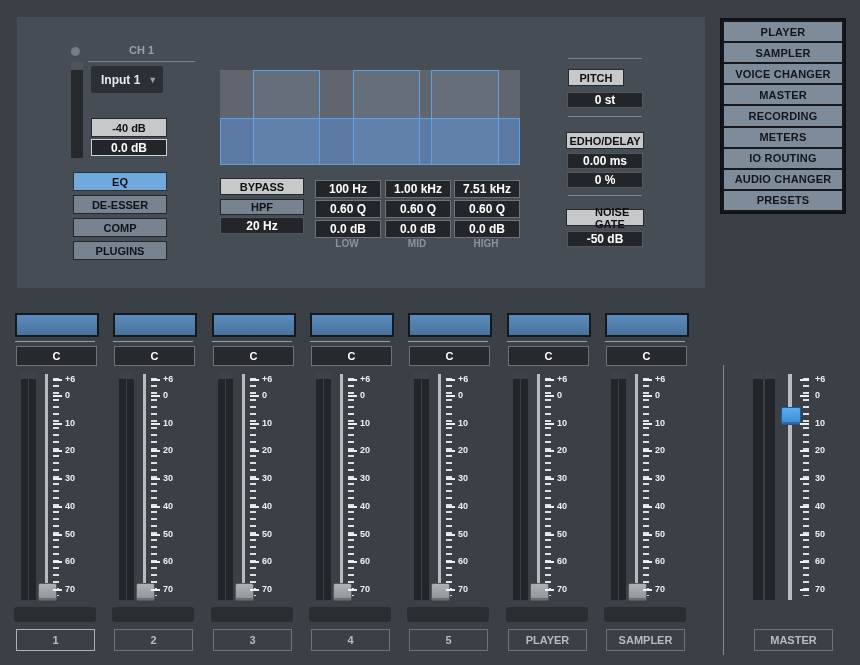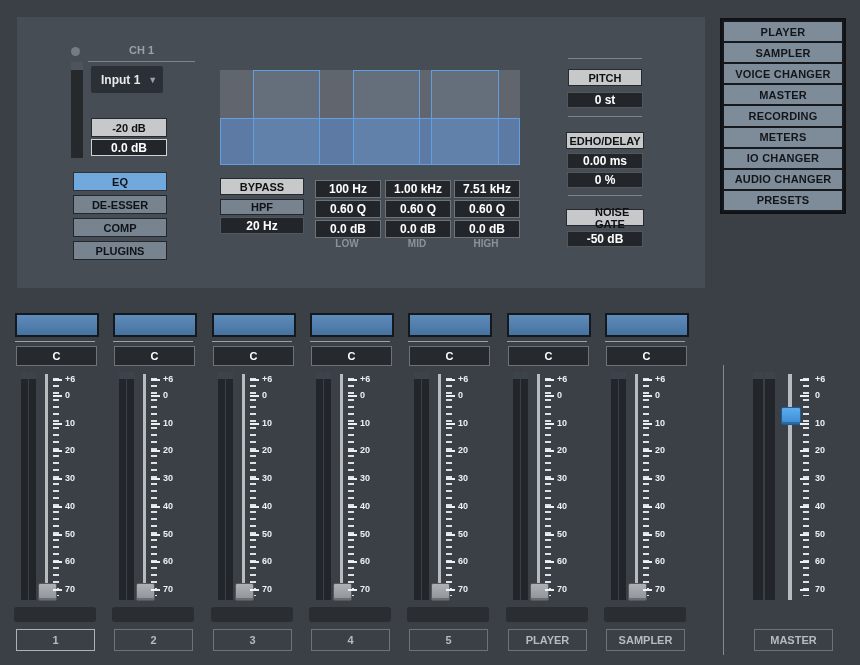--- a/index.html
+++ b/index.html
@@ -42,21 +42,21 @@
   .hpf-freq{left:203px;top:200px;width:84px;height:17px;border:1px solid #53575c;}
   .c0{left:298px;text-align:center;}.c1{left:368px;}.c2{left:437px;}
   .eq-row{position:absolute;width:64px;height:16px;background:#222529;color:#fff;font-weight:bold;font-size:12px;
     border:1px solid #6e7378;display:flex;align-items:center;justify-content:center;}
   .r-freq{top:163px;}.r-q{top:183px;}.r-gain{top:203px;}
   .band-name{position:absolute;top:221px;width:64px;text-align:center;color:#8d939a;font-size:10px;font-weight:bold;}
 
   
   .fx-div{left:551px;width:74px;height:1px;background:#7d838a;}
   .fxd1{top:41px;}.fxd2{top:99px;}.fxd3{top:178px;}
-  .pitch-btn{left:551px;top:52px;width:74px;height:17px;}
+  .pitch-btn{left:551px;top:52px;width:56px;height:17px;}
   .pitch-val{left:550px;top:75px;width:76px;height:16px;border:1px solid #53575c;}
   .echo-btn{left:549px;top:115px;width:78px;height:17px;}
   .echo-time{left:550px;top:136px;width:76px;height:16px;border:1px solid #53575c;}
   .echo-mix{left:550px;top:155px;width:76px;height:16px;border:1px solid #53575c;}
   .gate-btn{left:549px;top:192px;width:78px;height:17px;padding-left:28px;}
   .gate-val{left:550px;top:214px;width:76px;height:16px;border:1px solid #53575c;}
 
   
   #sidebar{left:720px;top:18px;width:126px;height:196px;background:#15181c;border:2px solid #0f1114;
     display:flex;flex-direction:column;gap:2px;padding:2px;}
@@ -106,21 +106,21 @@
   <div class="abs ch-underline"></div>
   <div class="abs mini-meter">
       <div class="cap"></div>
     </div>
 
   <div class="abs input-select">
     <span>Input 1</span>
     <span class="caret">▼</span>
   </div>
 
-  <div class="abs lt-btn ctr gain-btn">-20 dB</div>
+  <div class="abs lt-btn ctr gain-btn">-40 dB</div>
   <div class="abs dark-display ctr gain-display">0.0 dB</div>
 
   <div class="abs gb-btn ctr tab t0 active">EQ</div>
   <div class="abs gb-btn ctr tab t1">DE-ESSER</div>
   <div class="abs gb-btn ctr tab t2">COMP</div>
   <div class="abs gb-btn ctr tab t3">PLUGINS</div>
 
   <div class="abs eq-display">
     <div class="hband"></div>
     <div class="vband vb0"></div>
@@ -159,21 +159,21 @@
   <div class="abs dark-display ctr gate-val">-50 dB</div>
 </div>
 
 <div class="abs" id="sidebar">
     <button class="side-btn">PLAYER</button>
     <button class="side-btn">SAMPLER</button>
     <button class="side-btn">VOICE CHANGER</button>
     <button class="side-btn">MASTER</button>
     <button class="side-btn">RECORDING</button>
     <button class="side-btn">METERS</button>
-    <button class="side-btn">IO CHANGER</button>
+    <button class="side-btn">IO ROUTING</button>
     <button class="side-btn">AUDIO CHANGER</button>
     <button class="side-btn">PRESETS</button>
   </div>
 
 <div id="mixer">
     <div class="strip" style="left: 7px;">
     <div class="vu-bar"></div>
     <div class="strip-divider"></div>
     <div class="pan-display">
         <span class="pan-text">C</span>

